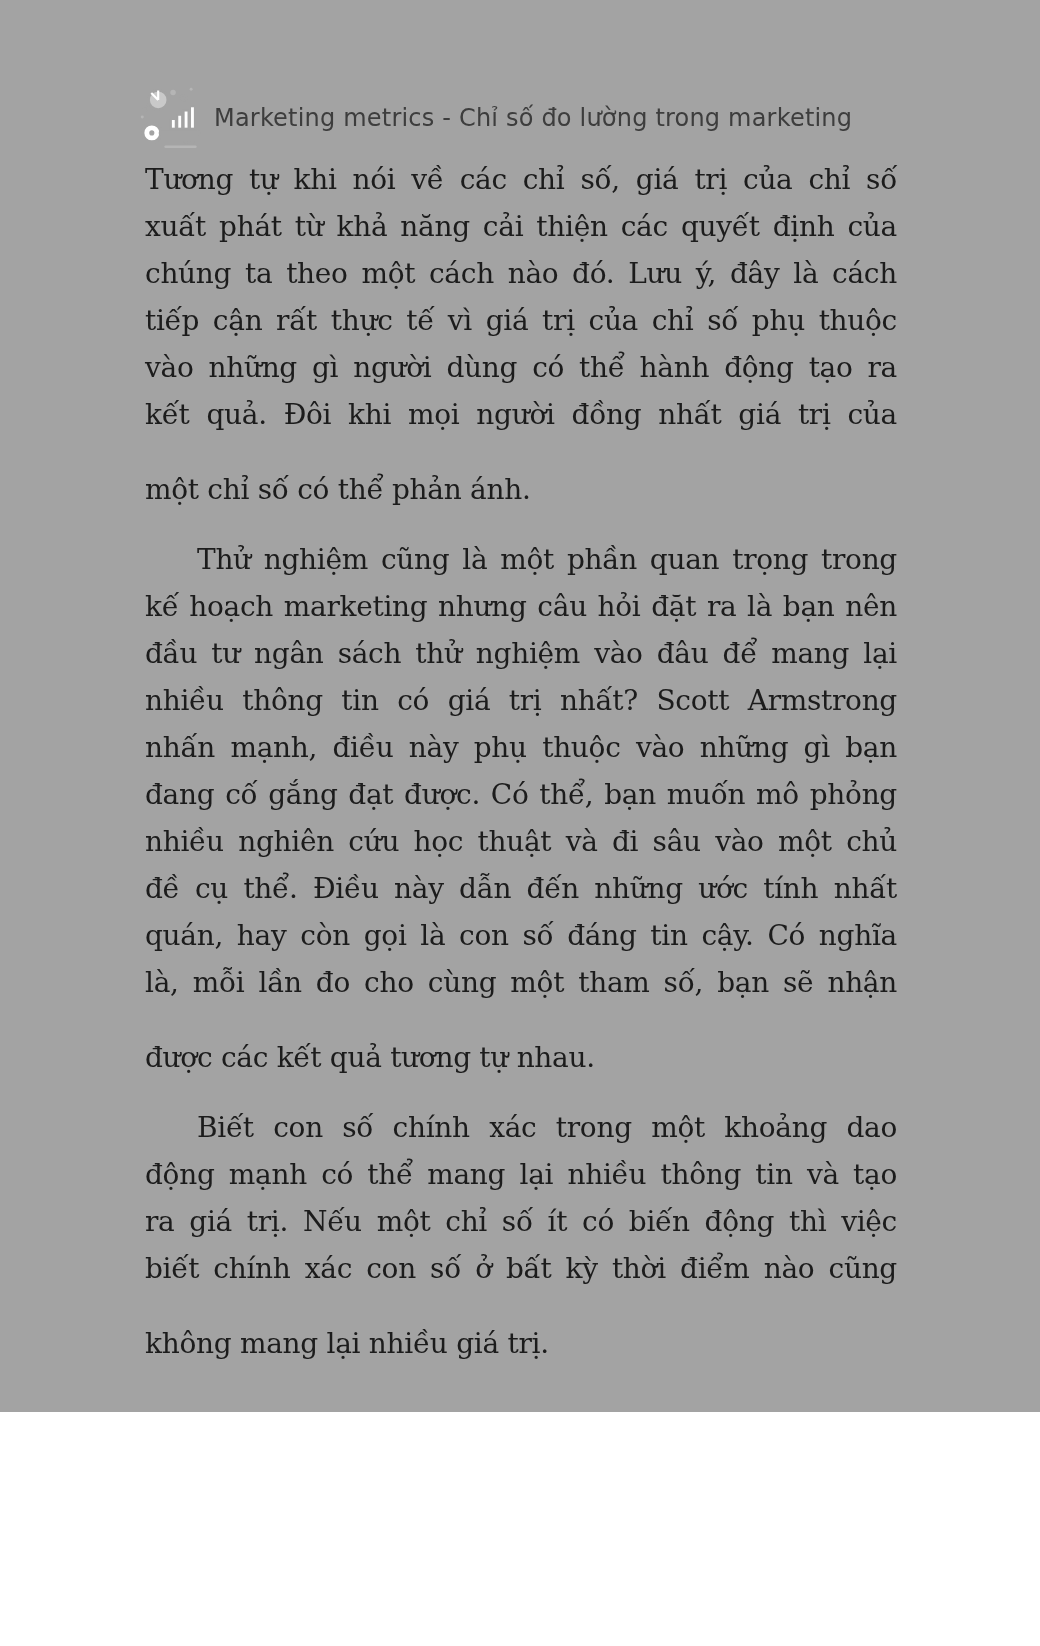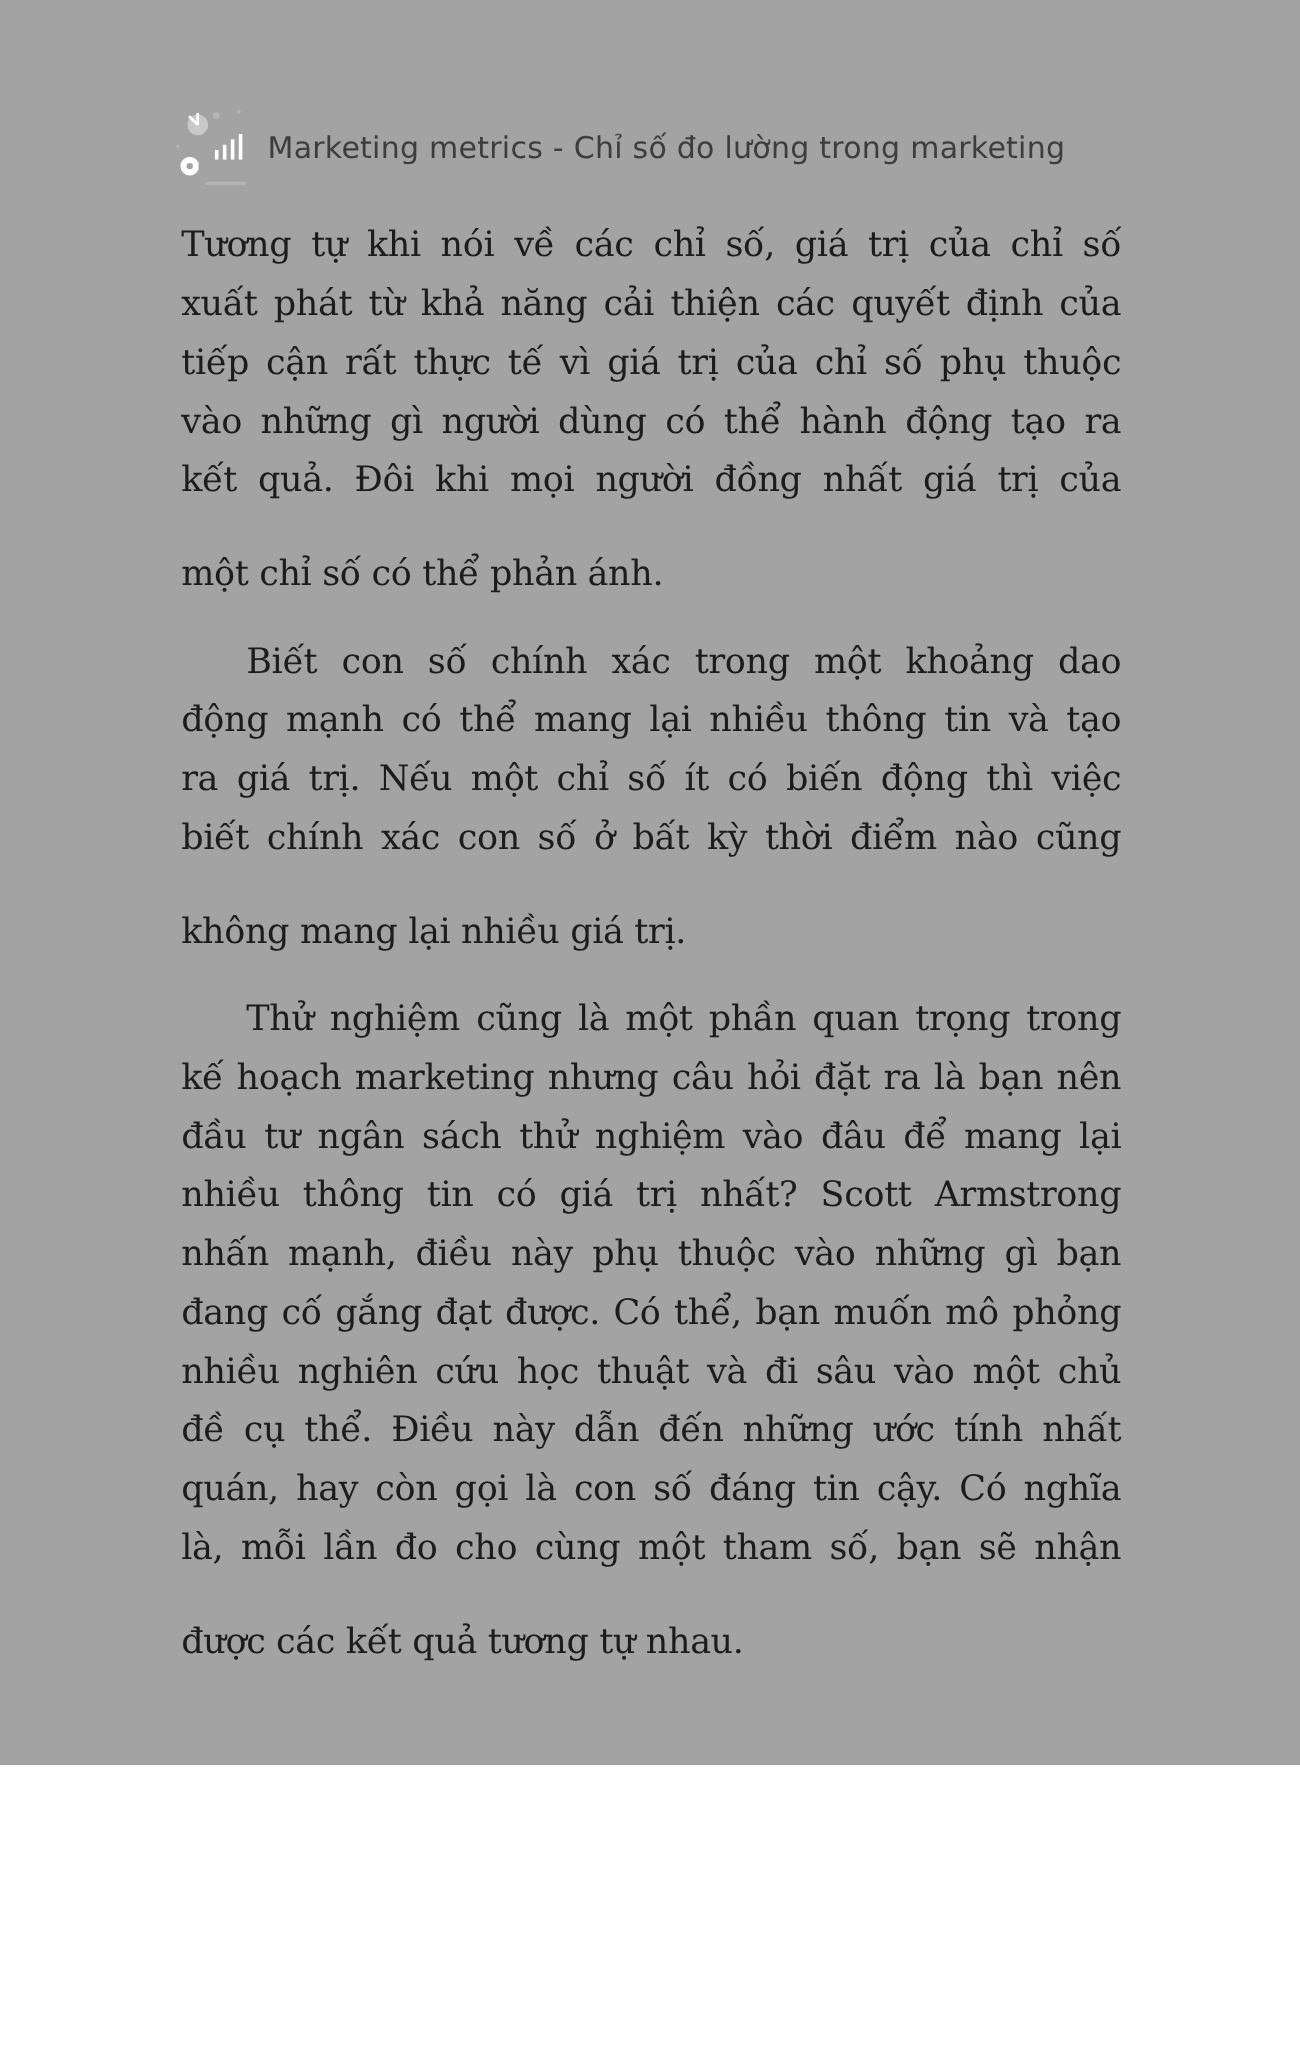--- a/index.html
+++ b/index.html
@@ -29,21 +29,21 @@
     font-size: 24px;
     font-weight: 500;
     color: #3d3d3d;
     letter-spacing: 0.2px;
     white-space: nowrap;
   }
   
   .body-text {
     position: absolute;
     left: 145px;
-    top: 172px;
+    top: 156px;
     width: 752px;
   }
   .para { margin: 0 0 23px 0; }
   .line {
     display: block;
     white-space: nowrap;
     text-align: justify;
     text-align-last: justify;
     font-size: 28px;
     line-height: 47px;
@@ -99,44 +99,45 @@
         <path d="M26 59 H54" stroke="#b5b5b5" stroke-width="2.4" stroke-linecap="round"></path>
       </svg>
     </span>
     <span class="header-title">Marketing metrics - Chỉ số đo lường trong marketing</span>
   </div>
 
   <div class="body-text">
       <p class="para">
         <span class="line">Tương tự khi nói về các chỉ số, giá trị của chỉ số</span>
         <span class="line">xuất phát từ khả năng cải thiện các quyết định của</span>
+        <span class="line">chúng ta theo một cách nào đó. Lưu ý, đây là cách</span>
         <span class="line">tiếp cận rất thực tế vì giá trị của chỉ số phụ thuộc</span>
         <span class="line">vào những gì người dùng có thể hành động tạo ra</span>
         <span class="line">kết quả. Đôi khi mọi người đồng nhất giá trị của</span>
         <span class="line last">một chỉ số có thể phản ánh.</span>
-      </p>
-      <p class="para indent">
-        <span class="line">Biết con số chính xác trong một khoảng dao</span>
-        <span class="line">động mạnh có thể mang lại nhiều thông tin và tạo</span>
-        <span class="line">ra giá trị. Nếu một chỉ số ít có biến động thì việc</span>
-        <span class="line">biết chính xác con số ở bất kỳ thời điểm nào cũng</span>
-        <span class="line last">không mang lại nhiều giá trị.</span>
       </p>
       <p class="para indent">
         <span class="line">Thử nghiệm cũng là một phần quan trọng trong</span>
         <span class="line">kế hoạch marketing nhưng câu hỏi đặt ra là bạn nên</span>
         <span class="line">đầu tư ngân sách thử nghiệm vào đâu để mang lại</span>
         <span class="line">nhiều thông tin có giá trị nhất? Scott Armstrong</span>
         <span class="line">nhấn mạnh, điều này phụ thuộc vào những gì bạn</span>
         <span class="line">đang cố gắng đạt được. Có thể, bạn muốn mô phỏng</span>
         <span class="line">nhiều nghiên cứu học thuật và đi sâu vào một chủ</span>
         <span class="line">đề cụ thể. Điều này dẫn đến những ước tính nhất</span>
         <span class="line">quán, hay còn gọi là con số đáng tin cậy. Có nghĩa</span>
         <span class="line">là, mỗi lần đo cho cùng một tham số, bạn sẽ nhận</span>
         <span class="line last">được các kết quả tương tự nhau.</span>
       </p>
+      <p class="para indent">
+        <span class="line">Biết con số chính xác trong một khoảng dao</span>
+        <span class="line">động mạnh có thể mang lại nhiều thông tin và tạo</span>
+        <span class="line">ra giá trị. Nếu một chỉ số ít có biến động thì việc</span>
+        <span class="line">biết chính xác con số ở bất kỳ thời điểm nào cũng</span>
+        <span class="line last">không mang lại nhiều giá trị.</span>
+      </p>
     </div>
 
   <div class="footer">
     <span class="page-number">16</span>
   </div>
 
 </div>
 
 </body></html>

